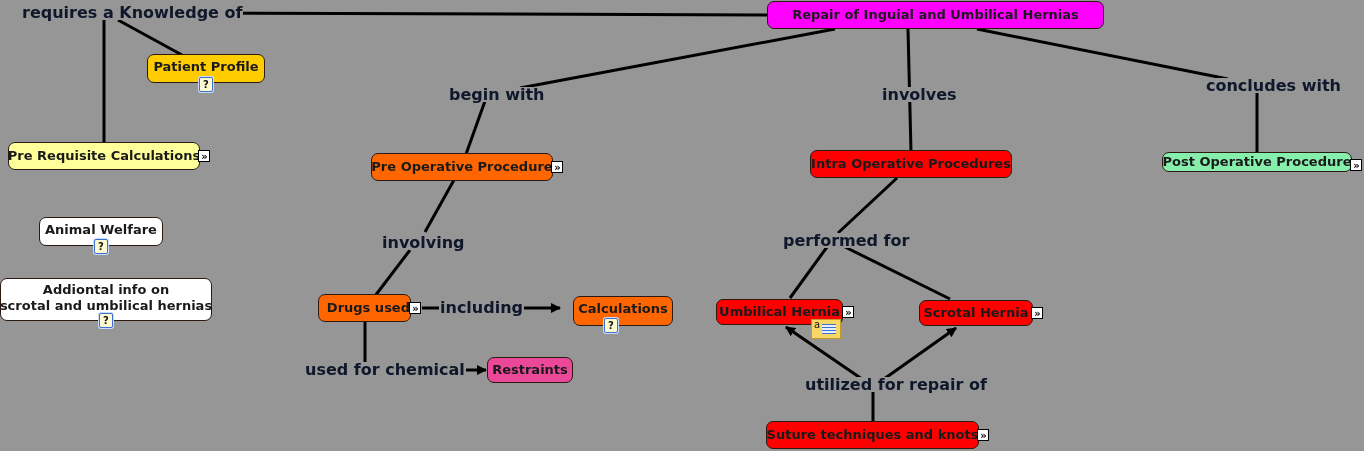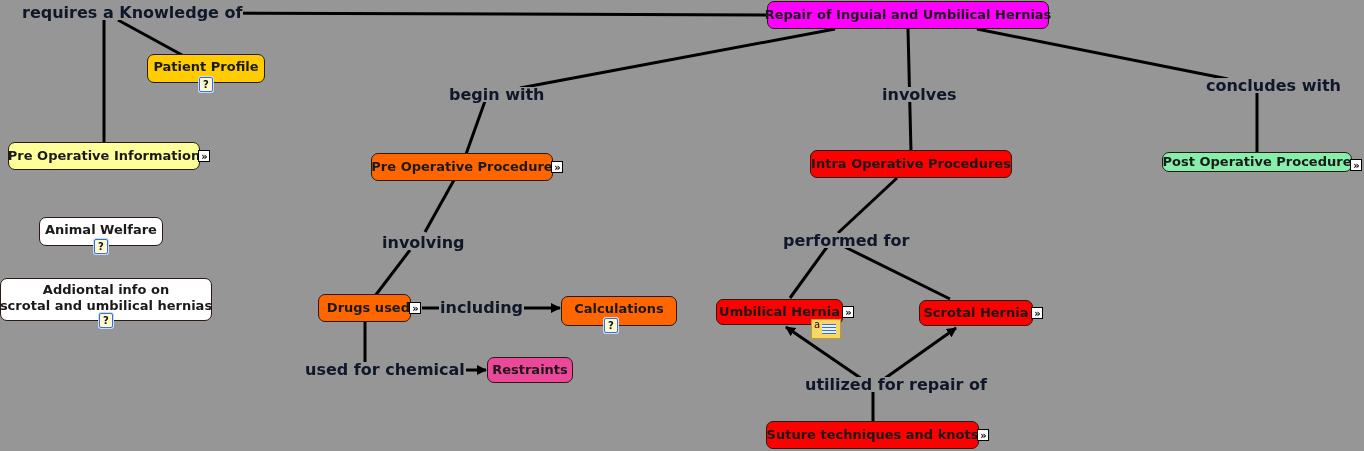--- a/index.html
+++ b/index.html
@@ -72,31 +72,31 @@
 <div class="link-label" style="left:21px;top:5px;">requires a Knowledge of</div>
 <div class="link-label" style="left:448px;top:87px;">begin with</div>
 <div class="link-label" style="left:881px;top:87px;text-align:right;">involves</div>
 <div class="link-label" style="left:1205px;top:78px;">concludes with</div>
 <div class="link-label" style="left:381px;top:235px;">involving</div>
 <div class="link-label" style="left:439px;top:300px;">including</div>
 <div class="link-label" style="left:304px;top:362px;">used for chemical</div>
 <div class="link-label" style="left:782px;top:233px;">performed for</div>
 <div class="link-label" style="left:804px;top:377px;">utilized for repair of</div>
 
-<div class="node" style="left:767px;top:1px;width:282px;height:28px;background:#ff00ff;">
+<div class="node" style="left:767px;top:1px;width:337px;height:28px;background:#ff00ff;">
   <span class="nlabel">Repair of Inguial and Umbilical Hernias</span>
 </div>
 
 <div class="node" style="left:147px;top:54px;width:118px;height:29px;background:#ffcc00;">
   <span class="nlabel" style="margin-top:-4px;">Patient Profile</span>
 </div>
 <div class="doc" style="left:199px;top:77px;">?</div>
 
 <div class="node" style="left:8px;top:142px;width:192px;height:28px;background:#ffff99;">
-  <span class="nlabel">Pre Operative Information</span>
+  <span class="nlabel">Pre Requisite Calculations</span>
 </div>
 <div class="expand" style="left:198px;top:150px;">»</div>
 
 <div class="node" style="left:39px;top:217px;width:124px;height:29px;background:#ffffff;">
   <span class="nlabel" style="margin-top:-4px;">Animal Welfare</span>
 </div>
 <div class="doc" style="left:94px;top:239px;">?</div>
 
 <div class="node" style="left:0px;top:278px;width:212px;height:43px;background:#ffffff;">
   <span class="nlabel" style="margin-top:-4px;">Addiontal info on
@@ -107,21 +107,21 @@
 <div class="node" style="left:371px;top:153px;width:182px;height:28px;background:#ff6600;">
   <span class="nlabel">Pre Operative Procedure</span>
 </div>
 <div class="expand" style="left:551px;top:161px;">»</div>
 
 <div class="node" style="left:318px;top:294px;width:93px;height:28px;background:#ff6600;justify-content:flex-end;">
   <span class="nlabel">Drugs used</span>
 </div>
 <div class="expand" style="left:409px;top:302px;">»</div>
 
-<div class="node" style="left:561px;top:296px;width:116px;height:30px;background:#ff6600;">
+<div class="node" style="left:573px;top:296px;width:100px;height:30px;background:#ff6600;">
   <span class="nlabel" style="margin-top:-4px;">Calculations</span>
 </div>
 <div class="doc" style="left:604px;top:318px;">?</div>
 
 <div class="node" style="left:487px;top:357px;width:86px;height:26px;background:#ec4899;">
   <span class="nlabel">Restraints</span>
 </div>
 
 <div class="node" style="left:810px;top:150px;width:202px;height:28px;background:#ff0000;">
   <span class="nlabel">Intra Operative Procedures</span>

